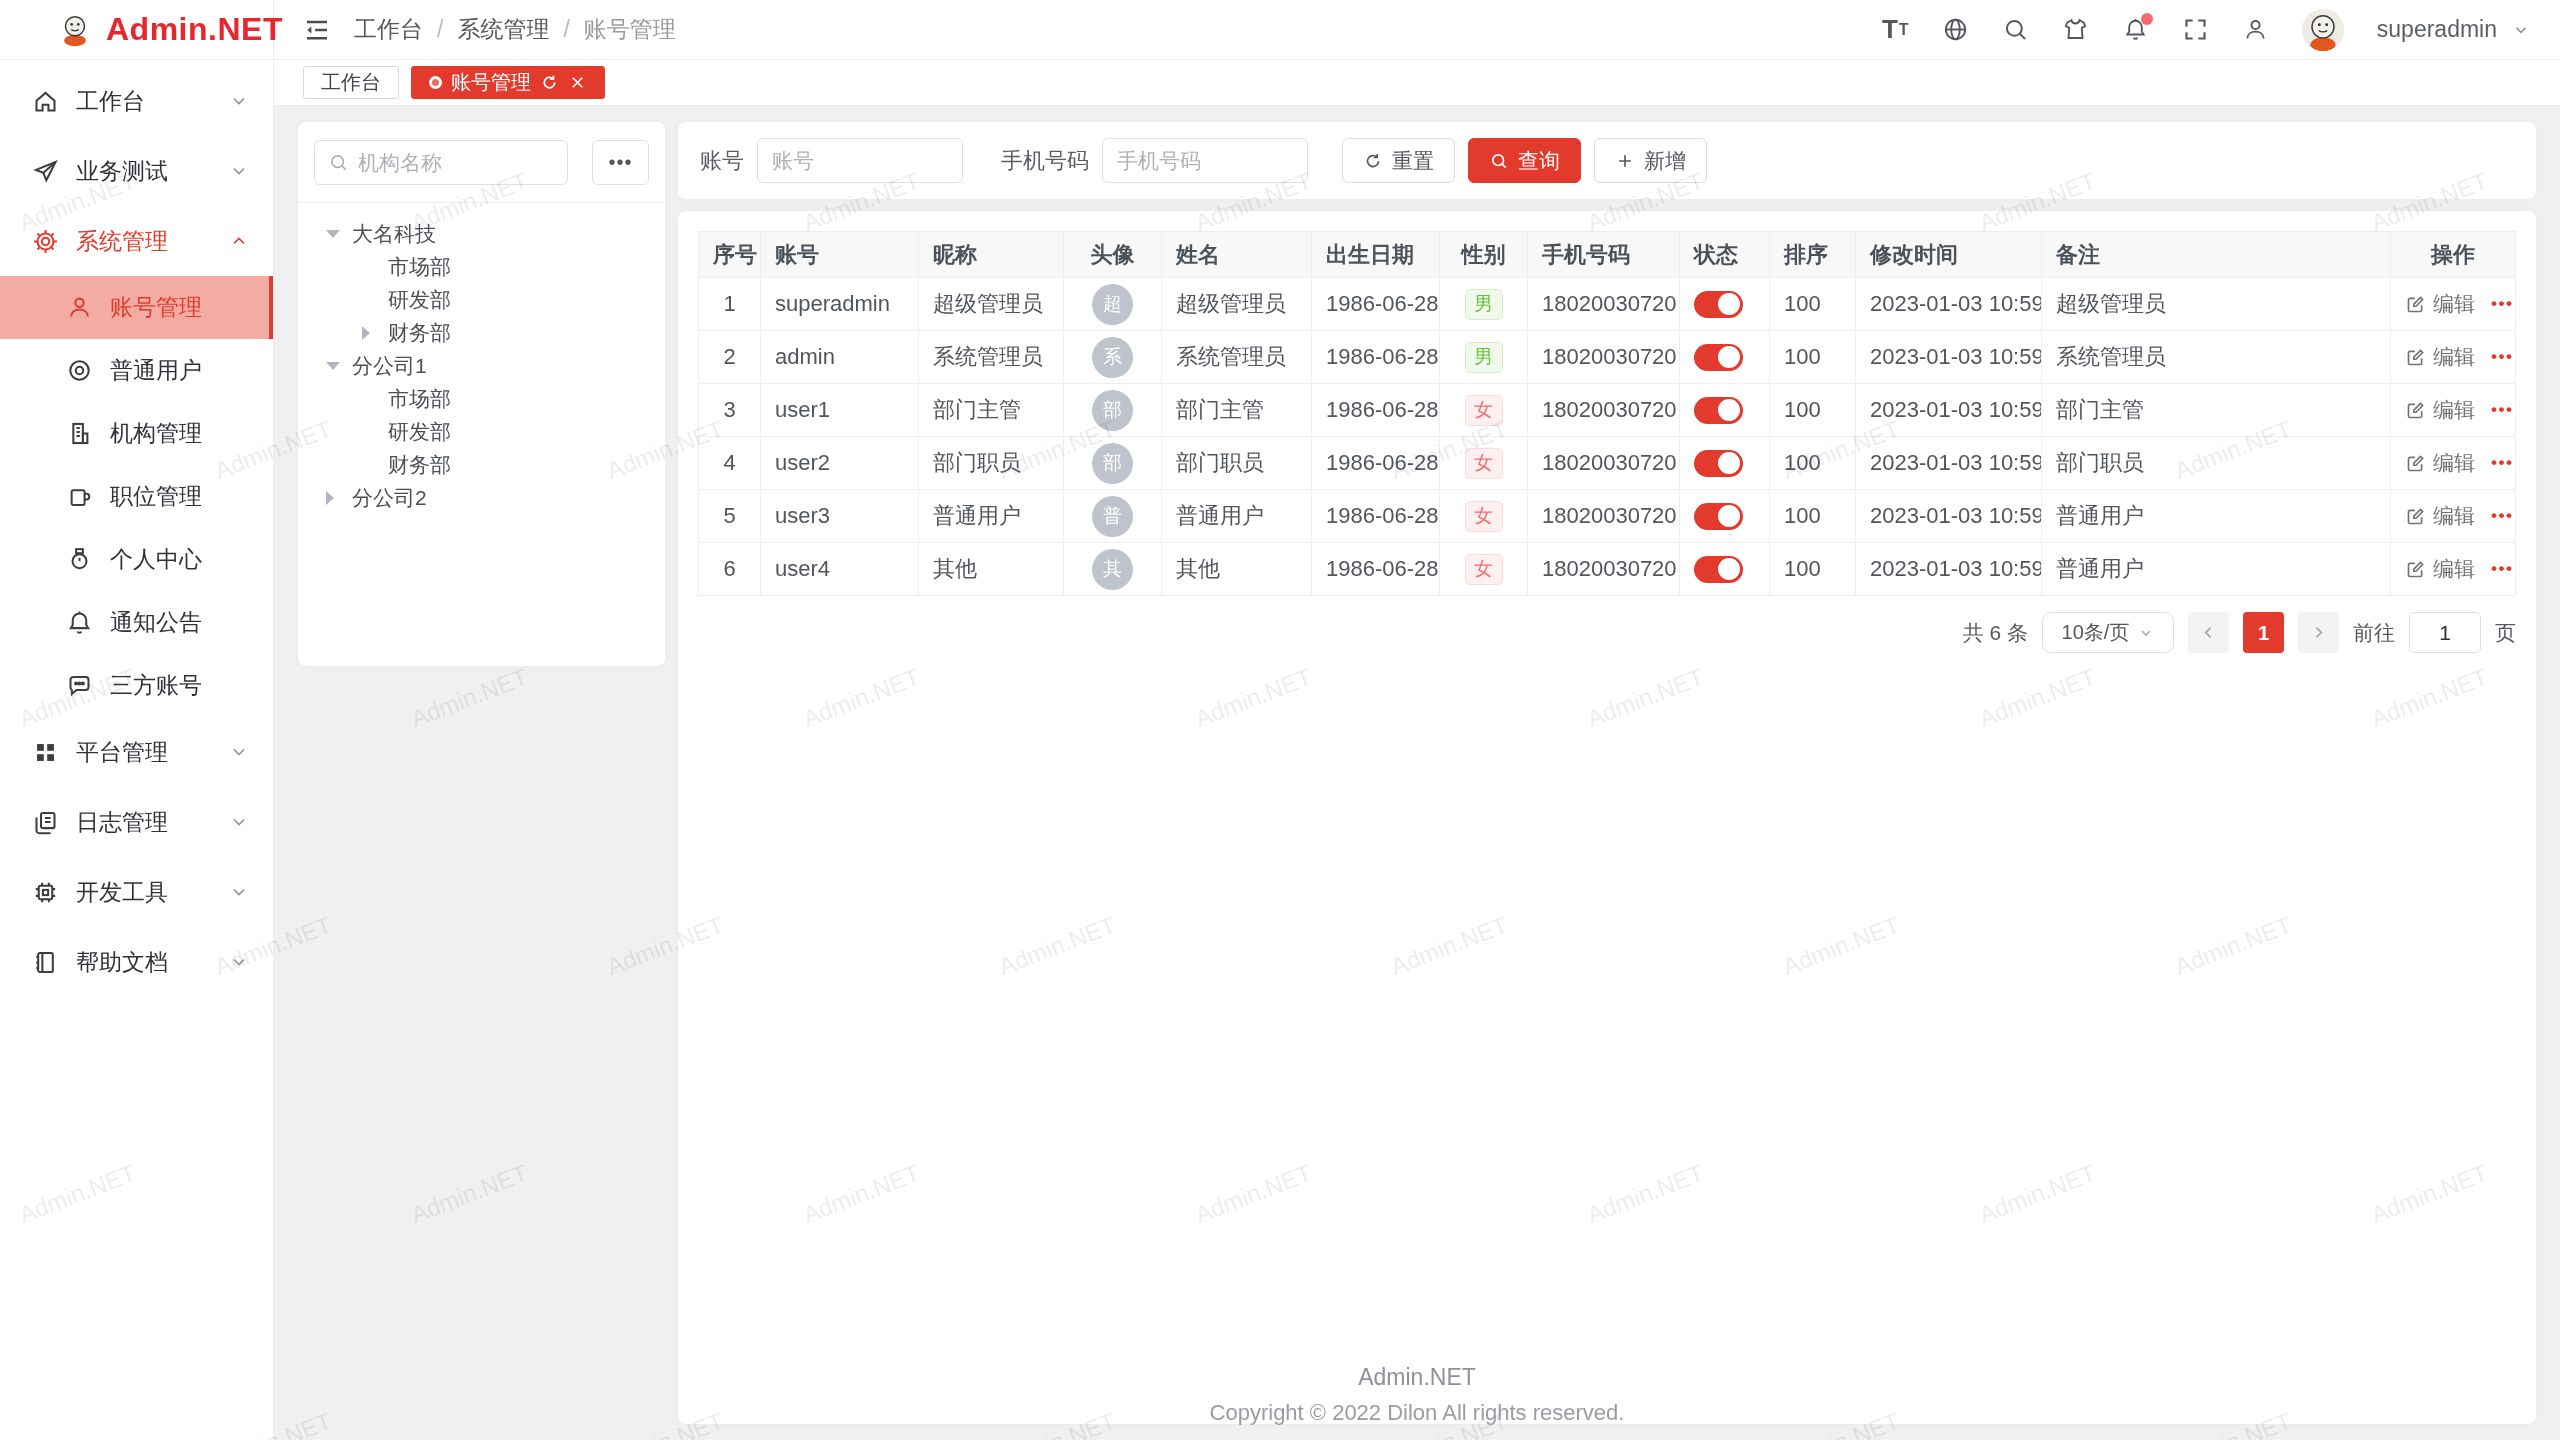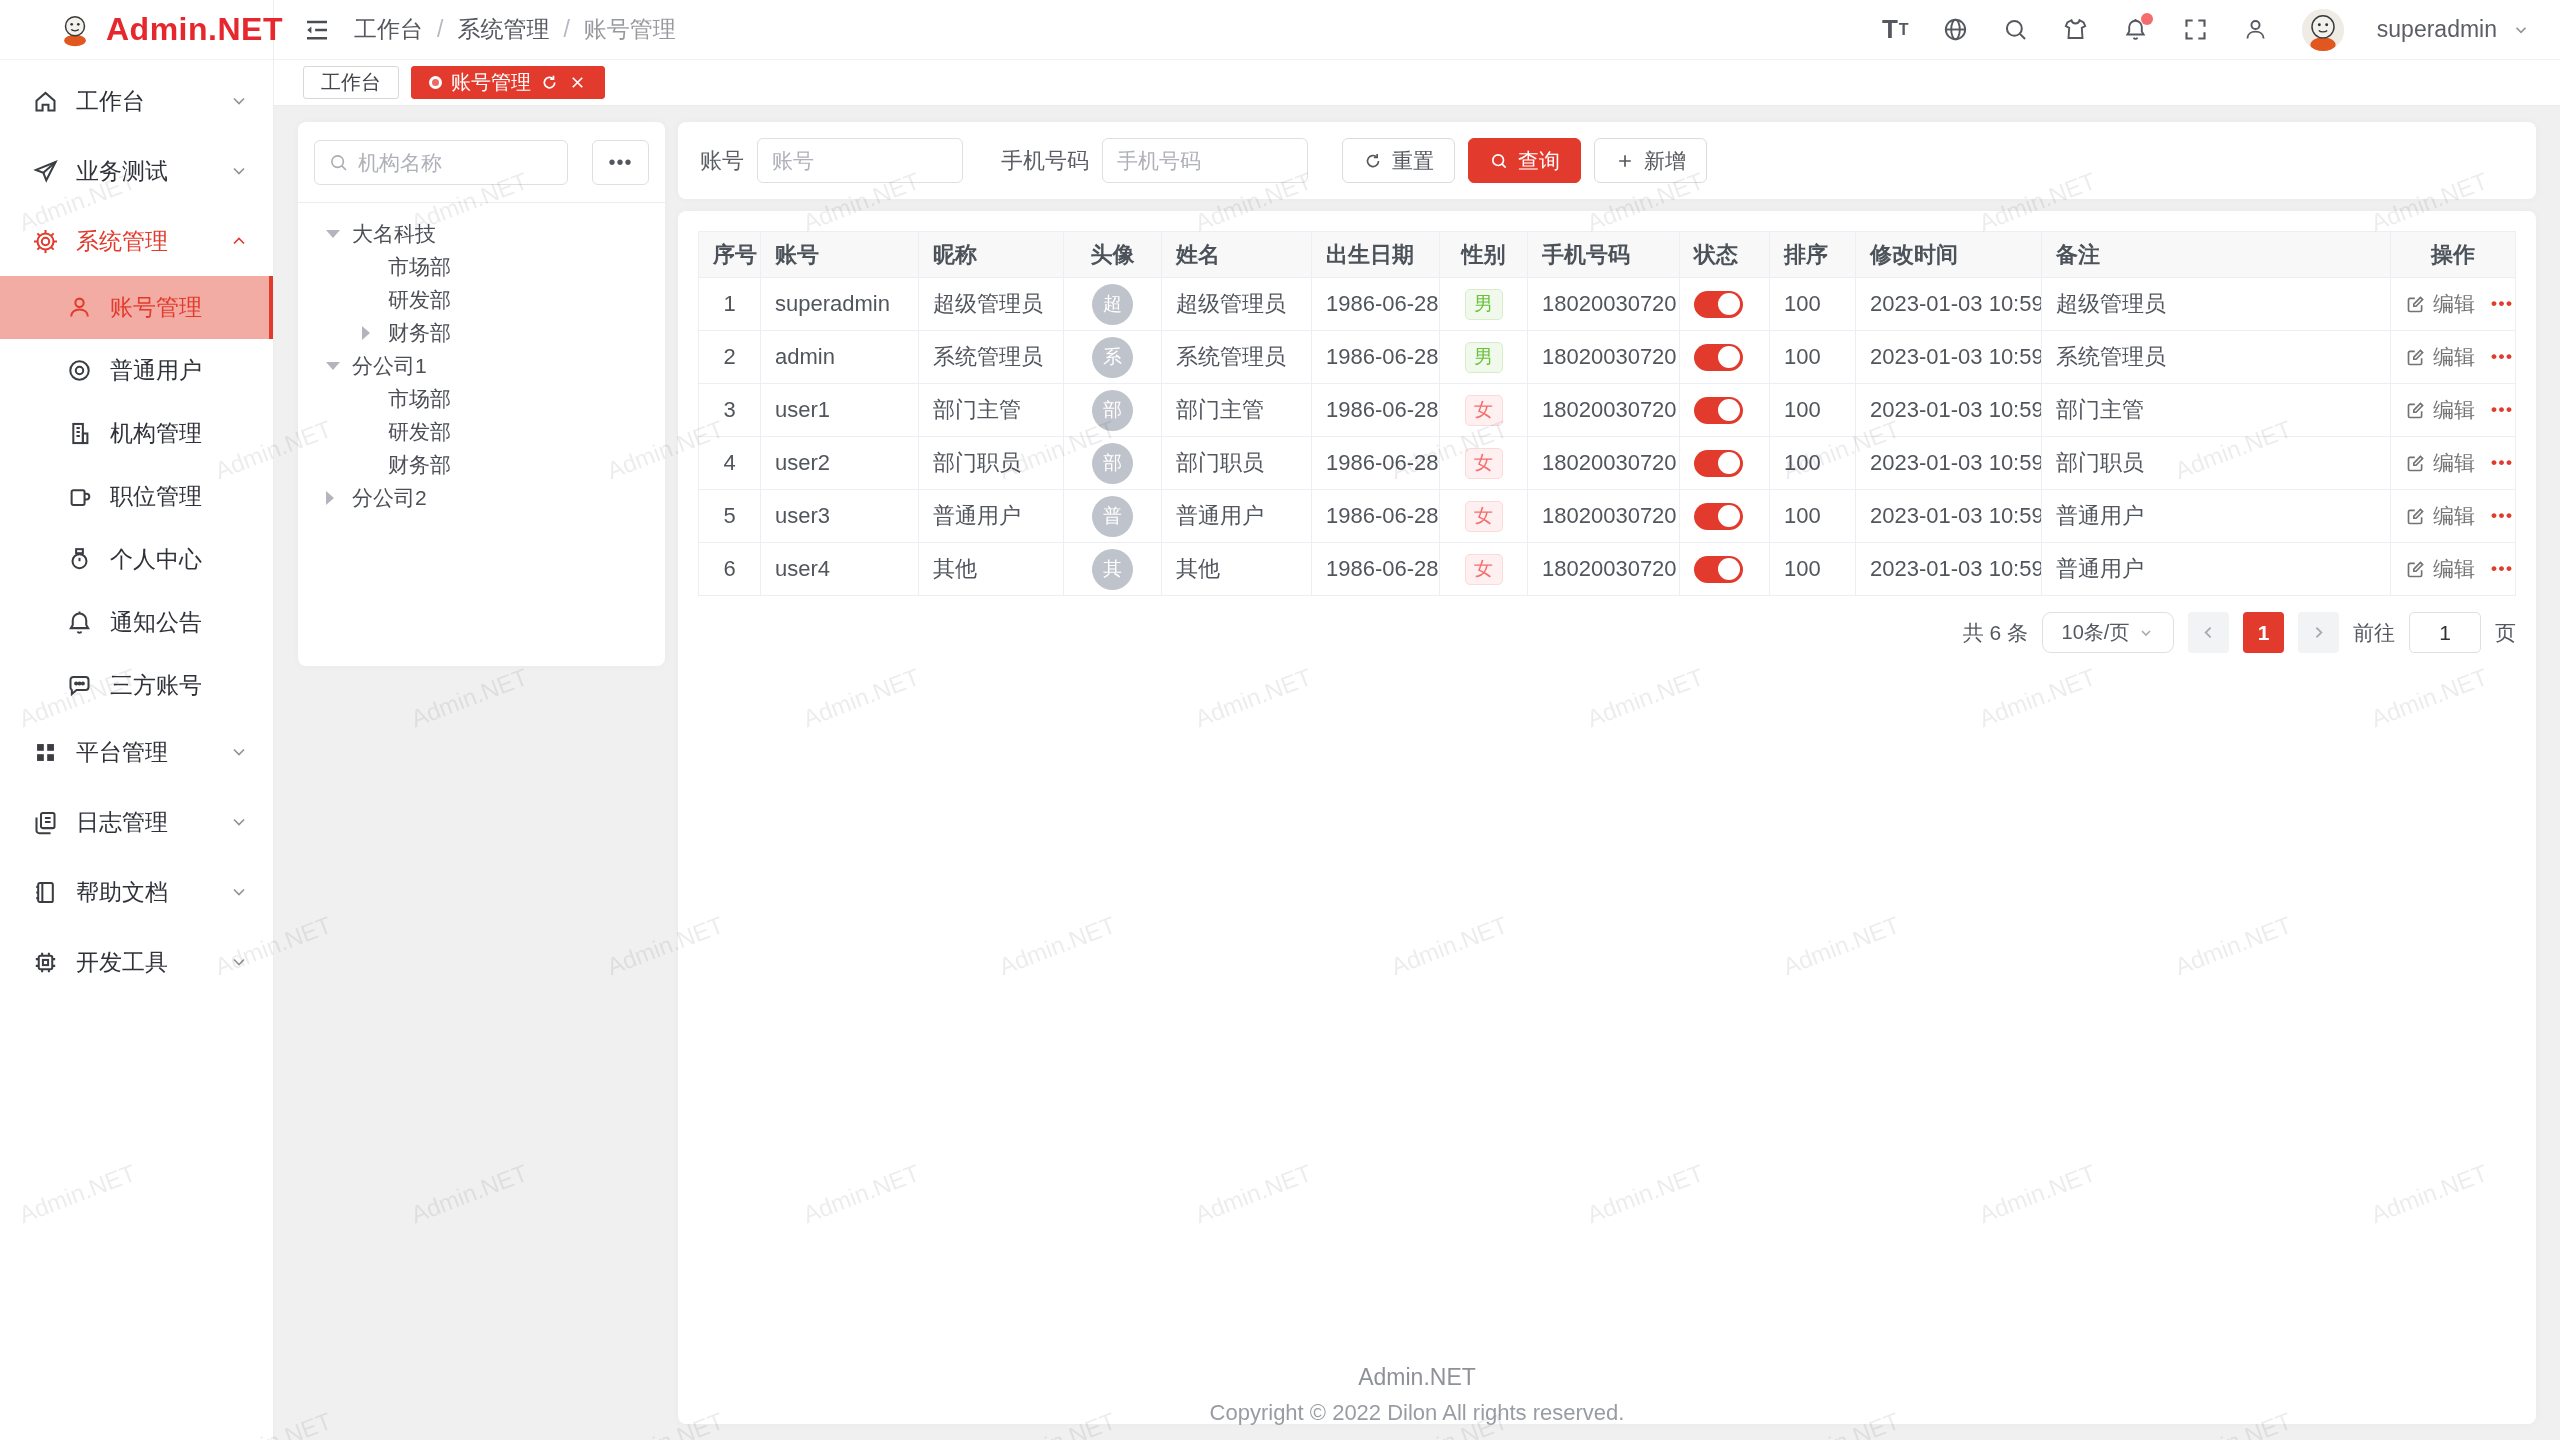--- a/index.html
+++ b/index.html
@@ -258,40 +258,40 @@
       <span class="mi-label">日志管理</span>
       <span class="chev">
           <svg viewBox="0 0 24 24" fill="none" stroke="currentColor" stroke-width="2">
             <polyline points="6,9 12,15 18,9"></polyline>
           </svg>
         </span>
     </div>
     <div class="menu-item">
       <span class="mi-icon">
           <svg viewBox="0 0 24 24" fill="none" stroke="currentColor" stroke-width="1.8">
-            <rect x="5.5" y="3.5" width="13" height="17" rx="1.5"></rect>
-            <path d="M9.2 3.5v17M3.8 7h1.7M3.8 12h1.7M3.8 17h1.7"></path>
-          </svg>
-        </span>
-      <span class="mi-label">帮助文档</span>
+            <rect x="6" y="6" width="12" height="12" rx="1.5"></rect>
+            <rect x="9.7" y="9.7" width="4.6" height="4.6"></rect>
+            <path d="M9 6V3.4M15 6V3.4M9 20.6V18M15 20.6V18M6 9H3.4M6 15H3.4M20.6 9H18M20.6 15H18"></path>
+          </svg>
+        </span>
+      <span class="mi-label">开发工具</span>
       <span class="chev">
           <svg viewBox="0 0 24 24" fill="none" stroke="currentColor" stroke-width="2">
             <polyline points="6,9 12,15 18,9"></polyline>
           </svg>
         </span>
     </div>
     <div class="menu-item">
       <span class="mi-icon">
           <svg viewBox="0 0 24 24" fill="none" stroke="currentColor" stroke-width="1.8">
-            <rect x="6" y="6" width="12" height="12" rx="1.5"></rect>
-            <rect x="9.7" y="9.7" width="4.6" height="4.6"></rect>
-            <path d="M9 6V3.4M15 6V3.4M9 20.6V18M15 20.6V18M6 9H3.4M6 15H3.4M20.6 9H18M20.6 15H18"></path>
-          </svg>
-        </span>
-      <span class="mi-label">开发工具</span>
+            <rect x="5.5" y="3.5" width="13" height="17" rx="1.5"></rect>
+            <path d="M9.2 3.5v17M3.8 7h1.7M3.8 12h1.7M3.8 17h1.7"></path>
+          </svg>
+        </span>
+      <span class="mi-label">帮助文档</span>
       <span class="chev">
           <svg viewBox="0 0 24 24" fill="none" stroke="currentColor" stroke-width="2">
             <polyline points="6,9 12,15 18,9"></polyline>
           </svg>
         </span>
     </div>
   </nav>
 </aside>
 
 <div class="main">

